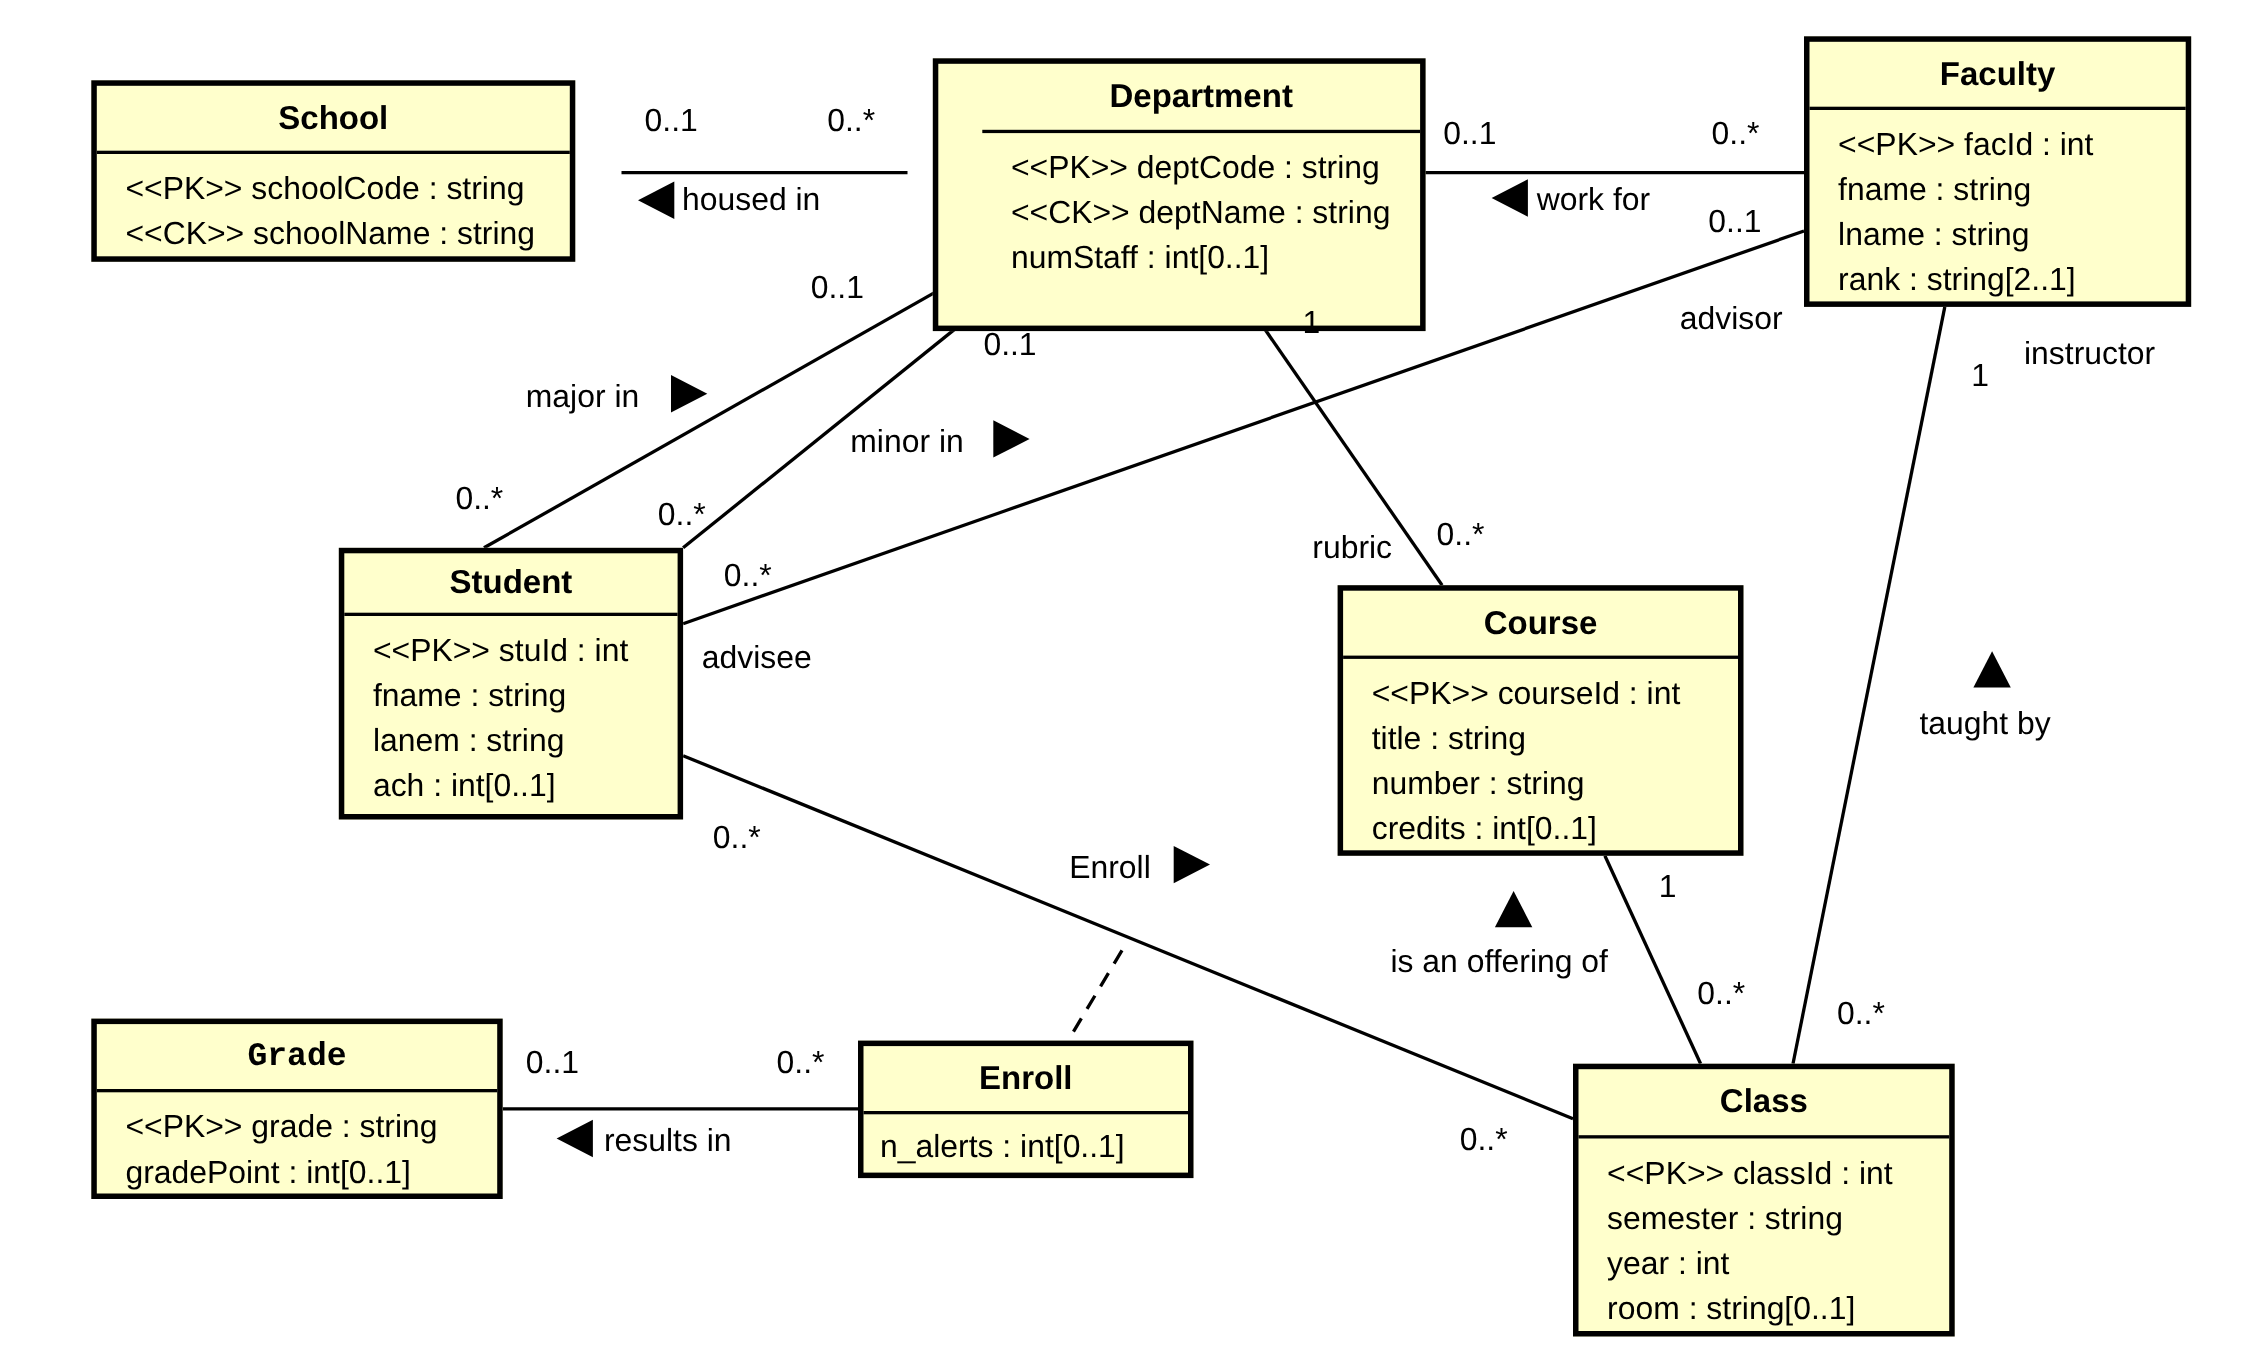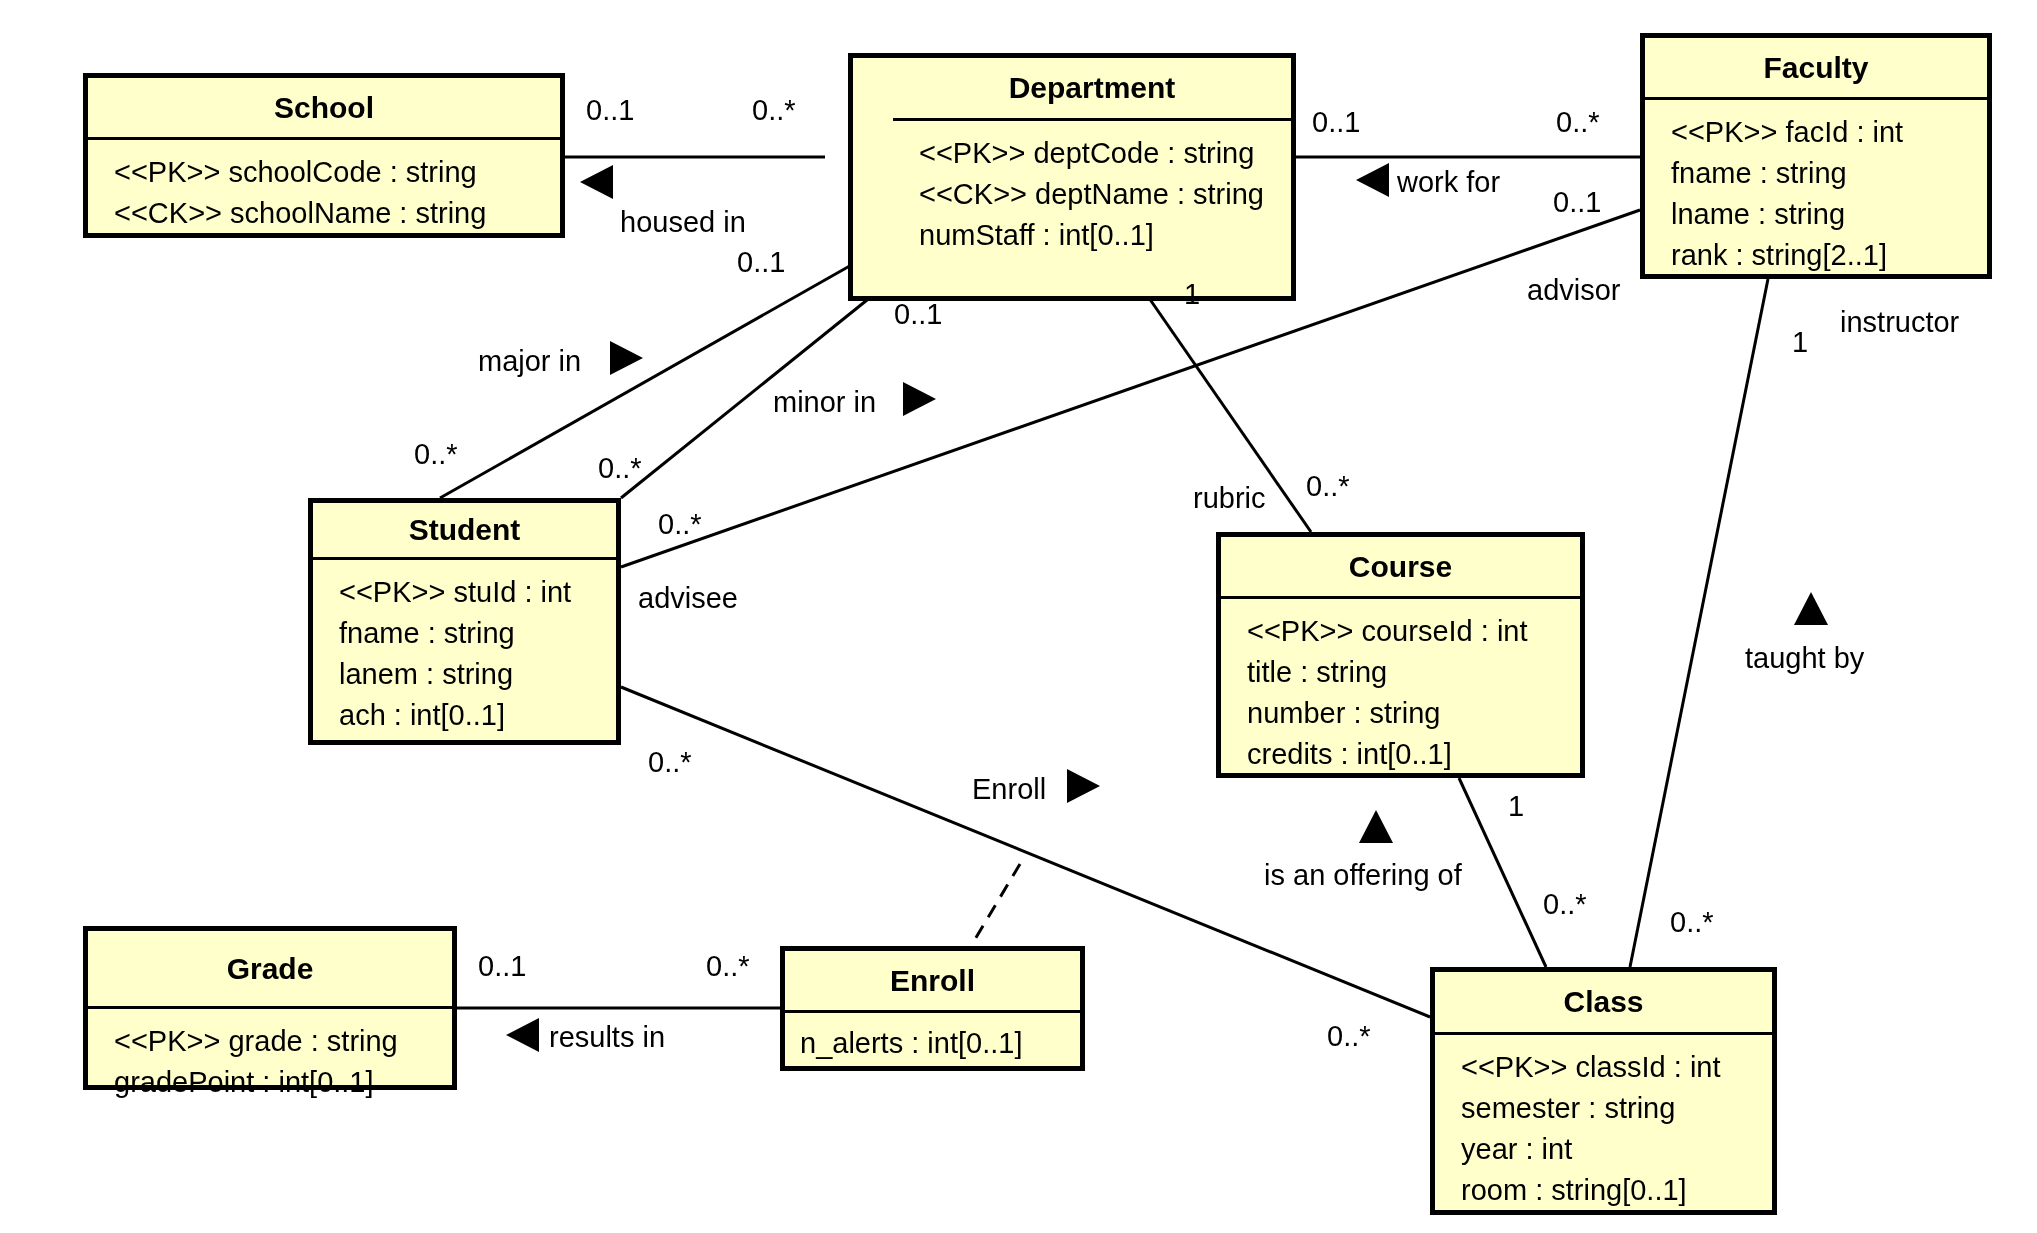--- a/index.html
+++ b/index.html
@@ -32,21 +32,21 @@
       <line x1="1640" y1="210" x2="621" y2="567"></line>
       <line x1="1122" y1="259" x2="1311" y2="532"></line>
       <line x1="1768" y1="279" x2="1630" y2="967"></line>
       <line x1="1459" y1="778" x2="1546" y2="967"></line>
       <line x1="621" y1="687" x2="1430" y2="1017"></line>
       <line x1="457" y1="1008" x2="780" y2="1008"></line>
       <line x1="1020" y1="864" x2="971" y2="946" stroke-dasharray="14,10"></line>
     </g>
   </svg>
 
-  <div class="cls" style="left:83px; top:73px; width:482px; height:165px;">
+  <div class="cls" style="left:83px; top:73px; width:440px; height:165px;">
     <div class="name" style="height:62px;">School</div>
     <div class="attrs" style="padding-top:12px;">
       <div>&lt;&lt;PK&gt;&gt; schoolCode : string</div>
       <div>&lt;&lt;CK&gt;&gt; schoolName : string</div>
     </div>
   </div>
 
   <div class="cls" style="left:848px; top:53px; width:448px; height:248px;padding-left:40px;">
     <div class="name" style="height:63px;">Department</div>
     <div class="attrs" style="padding-top:12px;">
@@ -80,21 +80,21 @@
     <div class="name" style="height:62px;">Course</div>
     <div class="attrs" style="padding-top:12px;">
       <div>&lt;&lt;PK&gt;&gt; courseId : int</div>
       <div>title : string</div>
       <div>number : string</div>
       <div>credits : int[0..1]</div>
     </div>
   </div>
 
   <div class="cls" style="left:83px; top:926px; width:374px; height:164px;">
-    <div class="name" style="height:78px;">Grade</div>
+    <div class="name" style="height:62px;font-family:Liberation Mono, monospace;">Grade</div>
     <div class="attrs" style="padding-top:12px;">
       <div>&lt;&lt;PK&gt;&gt; grade : string</div>
       <div>gradePoint : int[0..1]</div>
     </div>
   </div>
 
   <div class="cls" style="left:780px; top:946px; width:305px; height:125px;">
     <div class="name" style="height:62px;">Enroll</div>
     <div class="attrs" style="padding-top:10px; padding-left:15px;">
       <div>n_alerts : int[0..1]</div>
@@ -107,21 +107,21 @@
       <div>&lt;&lt;PK&gt;&gt; classId : int</div>
       <div>semester : string</div>
       <div>year : int</div>
       <div>room : string[0..1]</div>
     </div>
   </div>
 
   <span class="lbl" style="left:586px; top:96px;">0..1</span>
   <span class="lbl" style="left:752px; top:96px;">0..*</span>
   <span class="tri left" style="left:580px; top:165px;"></span>
-  <span class="lbl" style="left:620px; top:168px;margin-top:40px;">housed in</span>
+  <span class="lbl" style="left:620px; top:168px;">housed in</span>
 
   <span class="lbl" style="left:1312px; top:108px;">0..1</span>
   <span class="lbl" style="left:1556px; top:108px;">0..*</span>
   <span class="tri left" style="left:1356px; top:163px;"></span>
   <span class="lbl" style="left:1397px; top:168px;">work for</span>
 
   <span class="lbl" style="left:1553px; top:188px;">0..1</span>
   <span class="lbl" style="left:1527px; top:276px;">advisor</span>
   <span class="lbl" style="left:658px; top:510px;">0..*</span>
   <span class="lbl" style="left:638px; top:584px;">advisee</span>

